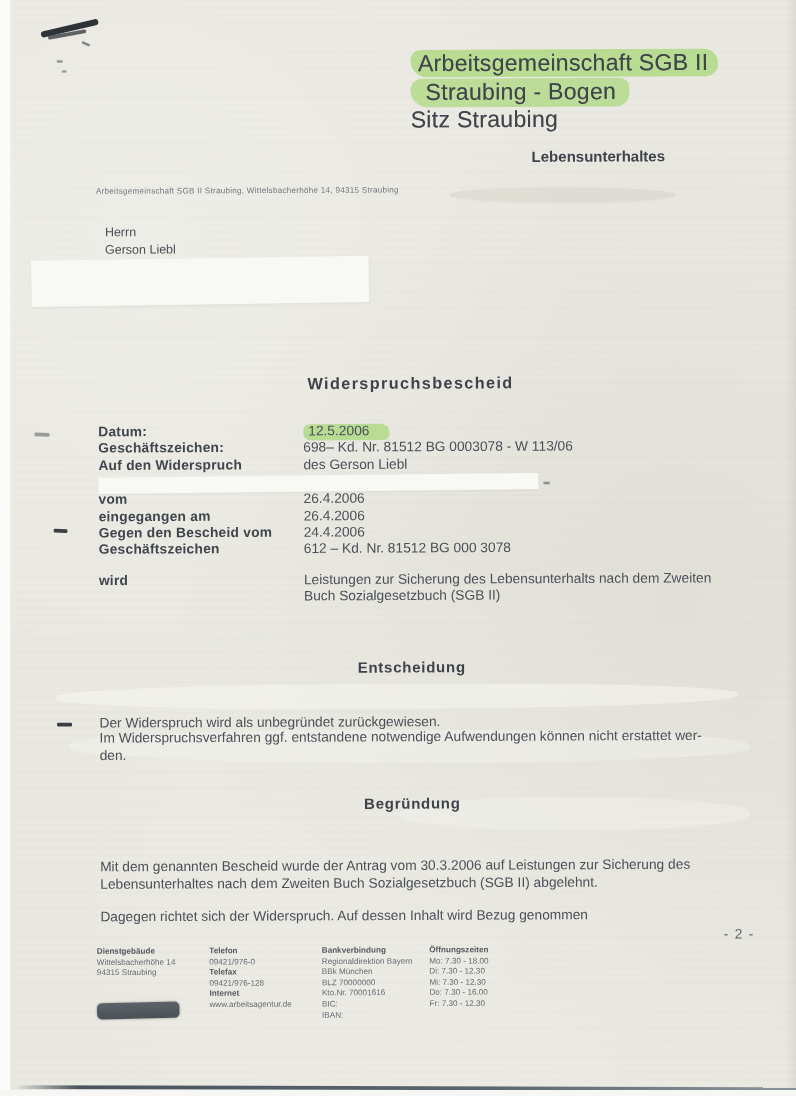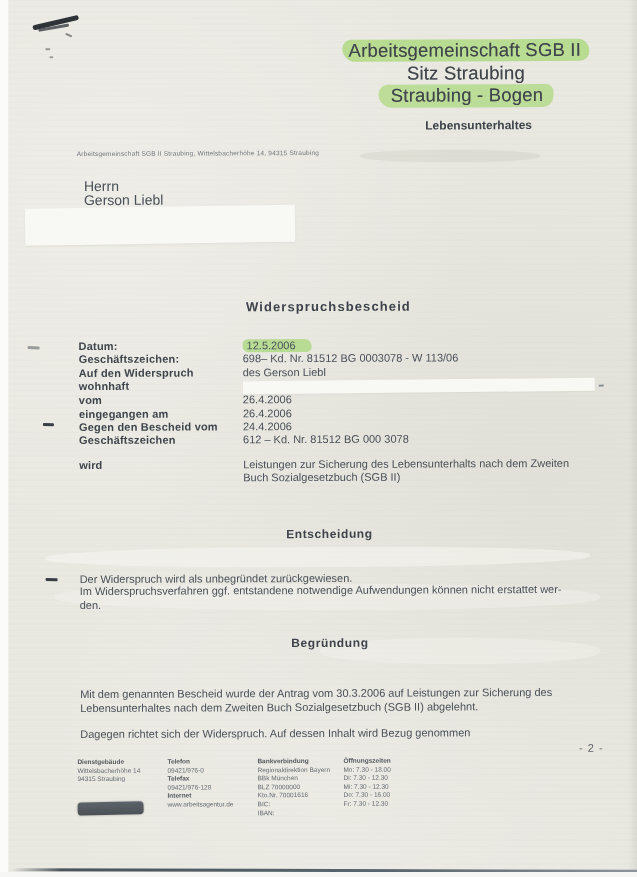--- a/index.html
+++ b/index.html
@@ -33,32 +33,32 @@
   .content{position:absolute;inset:0;transform:rotate(-0.25deg);}
 
   
   .scr{position:absolute;background:#2e3338;border-radius:3px;}
   .scr1{left:34px;top:19px;width:47px;height:5px;transform:rotate(-13deg);}
   .scr2{left:40px;top:25px;width:31px;height:3px;transform:rotate(-10deg);opacity:.75;}
   .scr3{left:67px;top:33px;width:7px;height:2px;transform:rotate(24deg);opacity:.55;}
   .scr4{left:47px;top:47px;width:5px;height:2px;opacity:.45;}
   .scr5{left:51px;top:55px;width:4px;height:2px;opacity:.4;}
 
-  .letterhead{position:absolute;left:330px;top:40px;width:275px;text-align:center;
+  .letterhead{position:absolute;left:330px;top:40px;width:275px;text-align:left;
     font-size:18.5px;line-height:22.5px;color:#40454c;letter-spacing:.2px;
     text-shadow:0 0 .5px rgba(64,69,76,.5);}
   .hl{background:rgba(151,211,92,0.60);border-radius:9px 12px 10px 14px;padding:0 8px 1px 6px;
     box-decoration-break:clone;}
   .hl-b{background:rgba(151,211,92,0.55);border-radius:12px 10px 14px 18px;padding:0 10px 2px 12px;}
   .dept{position:absolute;left:400px;top:119px;width:160px;text-align:center;
     font-size:12px;font-weight:bold;color:#3e434b;}
 
   .sender-line{position:absolute;left:78px;top:149px;font-size:6.5px;letter-spacing:.2px;color:#70757b;}
 
-  .recipient{position:absolute;left:85px;top:179px;font-size:14px;line-height:13.5px;color:#484e55;}
+  .recipient{position:absolute;left:85px;top:179px;font-size:10px;line-height:13.5px;color:#484e55;}
   .redact-addr{position:absolute;left:26px;top:206px;width:270px;height:37px;background:#f8f8f5;
     transform:rotate(-0.6deg);box-shadow:0 1px 2px rgba(80,80,70,0.08);}
 
   .doc-title{position:absolute;left:79px;top:299px;width:500px;text-align:center;
     font-size:13px;font-weight:bold;letter-spacing:1.1px;color:#3e434b;}
 
   .meta{position:absolute;left:79px;top:339px;width:532px;font-size:11px;line-height:13.4px;}
   .mrow{display:flex;}
   .mlabel{width:164px;font-weight:bold;color:#3f454d;letter-spacing:.2px;flex-shrink:0;}
   .mvalue{flex:1;color:#4a5058;}
@@ -109,22 +109,22 @@
   <div class="content">
 
     <div class="scr scr1"></div>
     <div class="scr scr2"></div>
     <div class="scr scr3"></div>
     <div class="scr scr4"></div>
     <div class="scr scr5"></div>
 
     <div class="letterhead">
       <div><span class="hl"><span>Arbeitsgemeinschaft SGB II</span></span></div>
+      <div><span class="hl-b"><span>Straubing - Bogen</span></span></div>
       <div>Sitz Straubing</div>
-      <div><span class="hl-b"><span>Straubing - Bogen</span></span></div>
     </div>
     <div class="dept">Lebensunterhaltes</div>
 
     <div class="sender-line">Arbeitsgemeinschaft SGB II Straubing, Wittelsbacherhöhe 14, 94315 Straubing</div>
 
     <div class="recipient">
       <div>Herrn</div>
       <div>Gerson Liebl</div>
     </div>
     <div class="redact-addr"></div>
@@ -138,21 +138,20 @@
       </div>
       <div class="mrow">
         <div class="mlabel">Geschäftszeichen:</div>
         <div class="mvalue">698– Kd. Nr. 81512 BG 0003078 - W 113/06</div>
       </div>
       <div class="mrow">
         <div class="mlabel">Auf den Widerspruch</div>
         <div class="mvalue">des Gerson Liebl</div>
       </div>
       <div class="mrow">
-        <div class="mlabel">wohnhaft</div>
         <div class="mvalue">
             <div class="redact-wohnhaft"></div>
           </div>
       </div>
       <div class="mrow">
         <div class="mlabel">vom</div>
         <div class="mvalue">26.4.2006</div>
       </div>
       <div class="mrow">
         <div class="mlabel">eingegangen am</div>

